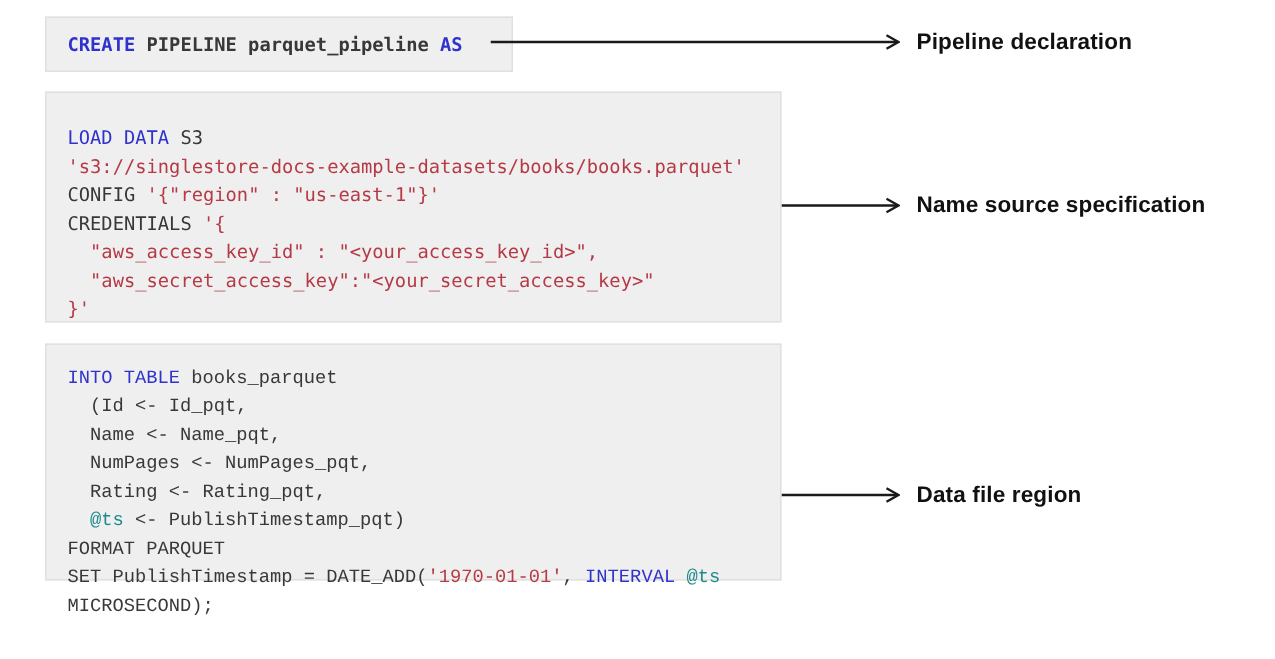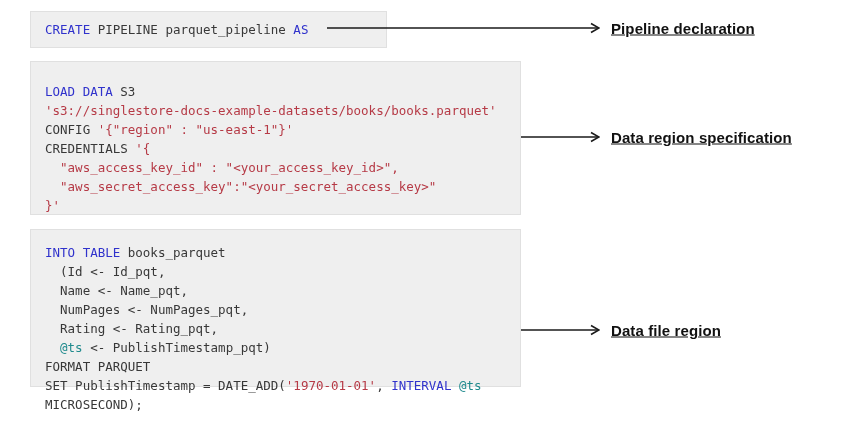--- a/index.html
+++ b/index.html
@@ -35,42 +35,41 @@
   .code-line {
     white-space: pre;
     line-height: 19px;
     height: 19px;
   }
   .tok-plain    { color: var(--code-default); }
   .tok-keyword  { color: var(--keyword); }
   .tok-string   { color: var(--string); }
   .tok-variable { color: var(--variable); }
 
-  #block-0 { left: 30px; top: 11px; width: 357px; height: 37px; padding-top: 8px; }
+  #block-0 { left: 30px; top: 11px; width: 312px; height: 37px; padding-top: 8px; font-weight: bold; }
   #block-1 { left: 30px; top: 61px; width: 491px; height: 154px; padding-top: 20px; }
-  #block-2 { left: 30px; top: 229px; width: 491px; height: 158px; padding-top: 13px; }
+  #block-2 { left: 30px; top: 229px; width: 491px; height: 158px; padding-top: 13px; font-family: Liberation Mono, monospace; }
 
   .annotation-arrow {
     position: absolute;
     height: 12px;
   }
   #arrow-0 { left: 327px; top: 22px;  width: 273px; }
   #arrow-1 { left: 521px; top: 131px; width: 79px; }
   #arrow-2 { left: 521px; top: 324px; width: 79px; }
 
   .annotation-label {
     position: absolute;
     left: 611px;
     transform: translateY(-50%);
     font-weight: bold;
     font-size: 15px;
     color: var(--label-text);
     white-space: nowrap;
     letter-spacing: 0.1px;
-    text-decoration: underline;
   }
   #label-0 { top: 28px; }
   #label-1 { top: 137px; }
   #label-2 { top: 330px; }
 </style>
 </head>
 <body>
 
 <div class="canvas">
 
@@ -85,16 +84,16 @@
   <svg id="arrow-1" class="annotation-arrow" viewBox="0 0 79 12">
     <line x1="0" y1="6" x2="77" y2="6" stroke="#1a1a1a" stroke-width="1.6"></line>
     <polyline points="70,1.5 78,6 70,10.5" fill="none" stroke="#1a1a1a" stroke-width="1.6"></polyline>
   </svg>
   <svg id="arrow-2" class="annotation-arrow" viewBox="0 0 79 12">
     <line x1="0" y1="6" x2="77" y2="6" stroke="#1a1a1a" stroke-width="1.6"></line>
     <polyline points="70,1.5 78,6 70,10.5" fill="none" stroke="#1a1a1a" stroke-width="1.6"></polyline>
   </svg>
 
   <div id="label-0" class="annotation-label">Pipeline declaration</div>
-  <div id="label-1" class="annotation-label">Data region specification</div>
+  <div id="label-1" class="annotation-label">Name source specification</div>
   <div id="label-2" class="annotation-label">Data file region</div>
 
 </div>
 
 </body></html>

